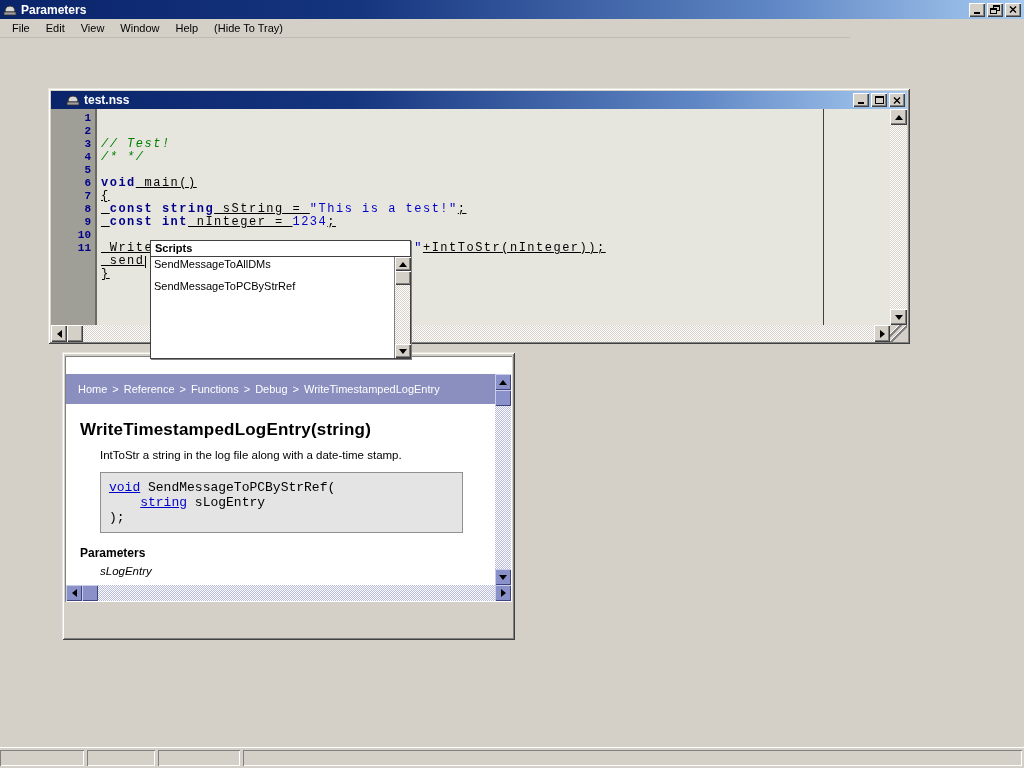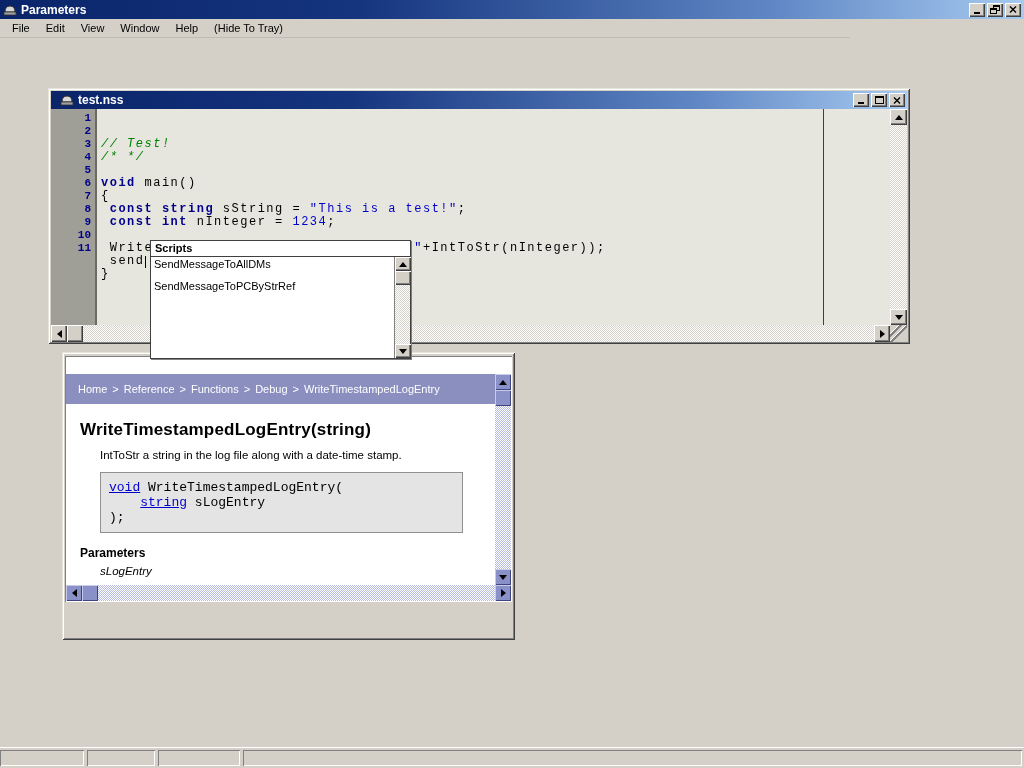--- a/index.html
+++ b/index.html
@@ -10,21 +10,21 @@
     font-family:"Liberation Sans", sans-serif;
     font-size:11px; color:#000;
   }
   
   .win {
     position:absolute; background:#d4d0c8; padding:3px;
     box-shadow: inset 1px 1px 0 #e6e3db, inset -1px -1px 0 #404040,
                 inset 2px 2px 0 #ffffff, inset -2px -2px 0 #808080;
   }
   .titlebar {
-    height:18px; display:flex; align-items:center; padding:0 2px 0 9px;
+    height:18px; display:flex; align-items:center; padding:0 2px 0 15px;
     overflow:hidden;
   }
   .titlebar.active { background:linear-gradient(90deg,#0a246a 0%,#15357f 35%,#5f86c4 75%,#a6caf0 100%); }
   .titlebar.inactive { background:linear-gradient(90deg,#7f7f7f 0%,#948f88 60%,#b4b0a8 100%); }
   .titlebar .title { flex:1; font-weight:bold; font-size:12px; margin-left:4px; white-space:nowrap; }
   .titlebar.active .title { color:#ffffff; }
   .titlebar.inactive .title { color:#d8d4cc; }
   .tb-btn {
     width:16px; height:14px; margin-left:2px; background:#d4d0c8;
     box-shadow: inset 1px 1px 0 #ffffff, inset -1px -1px 0 #404040, inset -2px -2px 0 #808080;
@@ -68,21 +68,21 @@
     font-family:"Liberation Mono","DejaVu Sans Mono",monospace; font-size:11px; font-weight:bold;
     color:#00008b; text-align:right; }
   .gnum { height:13px; line-height:13px; }
   #code-area { flex:1; position:relative; background:#e6e6de; overflow:hidden;
     font-family:"Liberation Mono","DejaVu Sans Mono",monospace; font-size:12px; line-height:13px;
     letter-spacing:1.5px; padding:3px 0 0 4px; white-space:pre; }
   .cline { height:13px; }
   .seg-kw { color:#00008b; font-weight:bold; }
   .seg-cm { color:#008000; font-style:italic; }
   .seg-lit { color:#0000c8; }
-  .seg-pl { color:#000; }
+  .seg-pl { color:#000;text-decoration:underline; }
   #margin-line { position:absolute; left:726px; top:0; bottom:0; width:1px; background:#404040; }
   .caret { display:inline-block; width:1px; height:12px; background:#000; vertical-align:text-bottom; }
   #ed-vscroll { width:17px; display:flex; flex-direction:column; }
   #ed-vscroll .btn3d { height:16px; width:17px; flex:0 0 auto; }
   #ed-vscroll .trk { flex:1; }
   #ed-bottom { display:flex; height:17px; }
   #ed-hscroll { flex:1; display:flex; }
   #ed-hscroll .btn3d { width:16px; height:17px; flex:0 0 auto; }
   #ed-hthumb { width:82px; height:17px; }
   #ed-hscroll .trk { flex:1; }
@@ -263,21 +263,21 @@
             <span class="crumb">Reference</span>
             <span class="crumb-sep">&gt;</span>
             <span class="crumb">Functions</span>
             <span class="crumb-sep">&gt;</span>
             <span class="crumb">Debug</span>
             <span class="crumb-sep">&gt;</span>
             <span class="crumb">WriteTimestampedLogEntry</span>
           </div>
         <div id="lex-heading">WriteTimestampedLogEntry(string)</div>
         <div id="lex-summary">IntToStr a string in the log file along with a date-time stamp.</div>
-        <div id="sig-box"><span class="sig-link">void</span><span> WriteTimestampedLogEntry(</span>
+        <div id="sig-box"><span class="sig-link">void</span><span> SendMessageToPCByStrRef(</span>
 <span>    </span><span class="sig-link">string</span><span> sLogEntry</span>
 <span>);</span></div>
         <div id="lex-sections">
             <div class="lex-sec-head">Parameters</div>
             <div class="lex-sec-body italic">sLogEntry</div>
             <div class="lex-sec-head">Description</div>
           </div>
       </div>
       <div id="lex-vscroll">
         <div class="pbtn">

